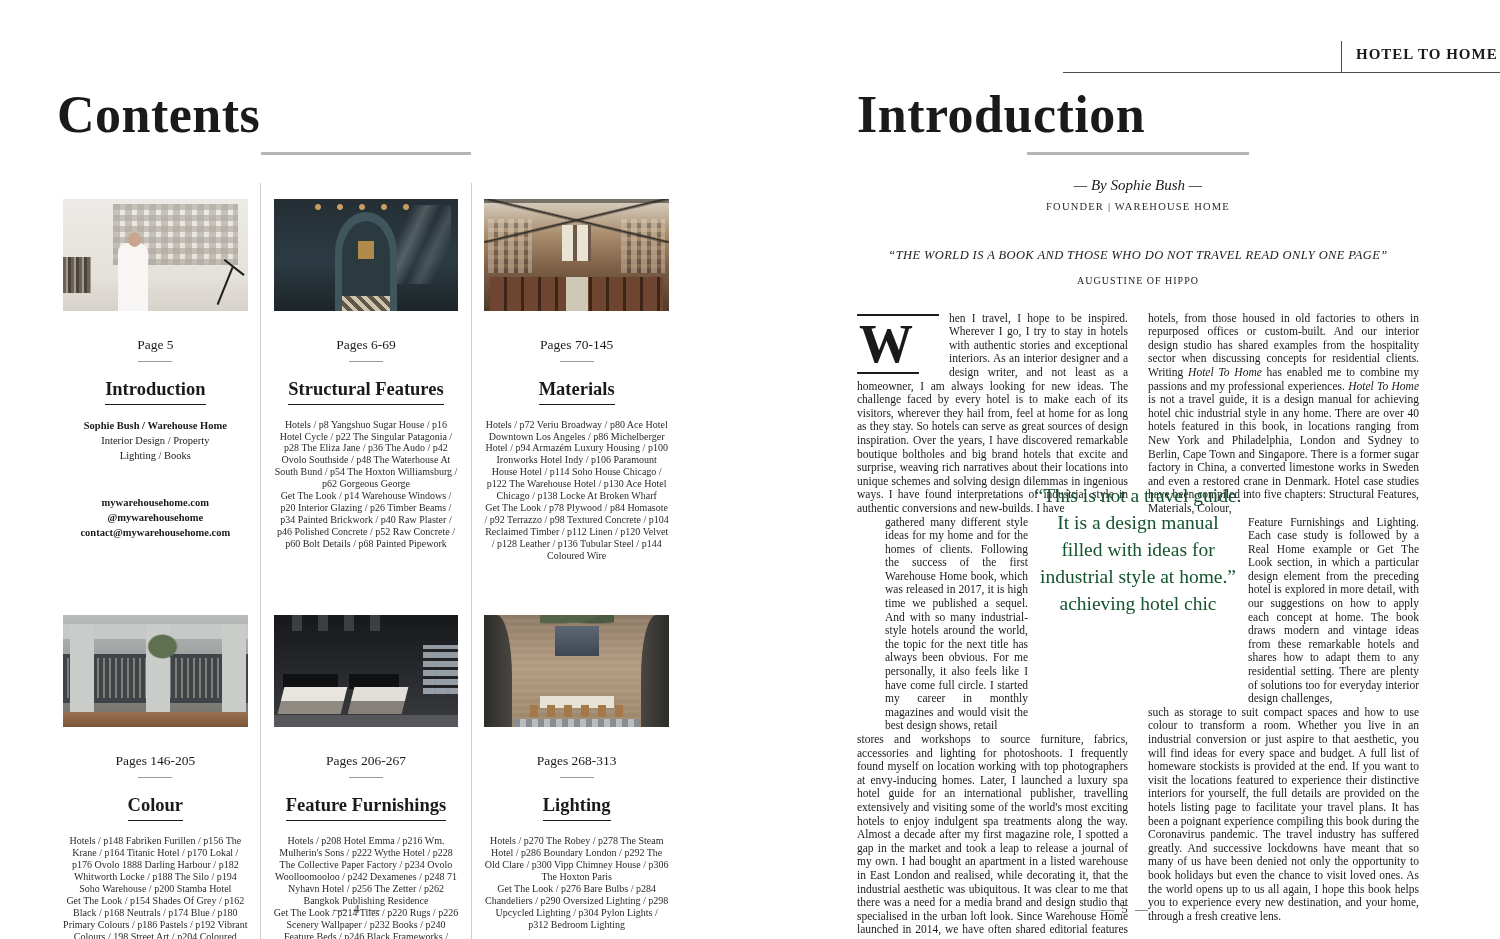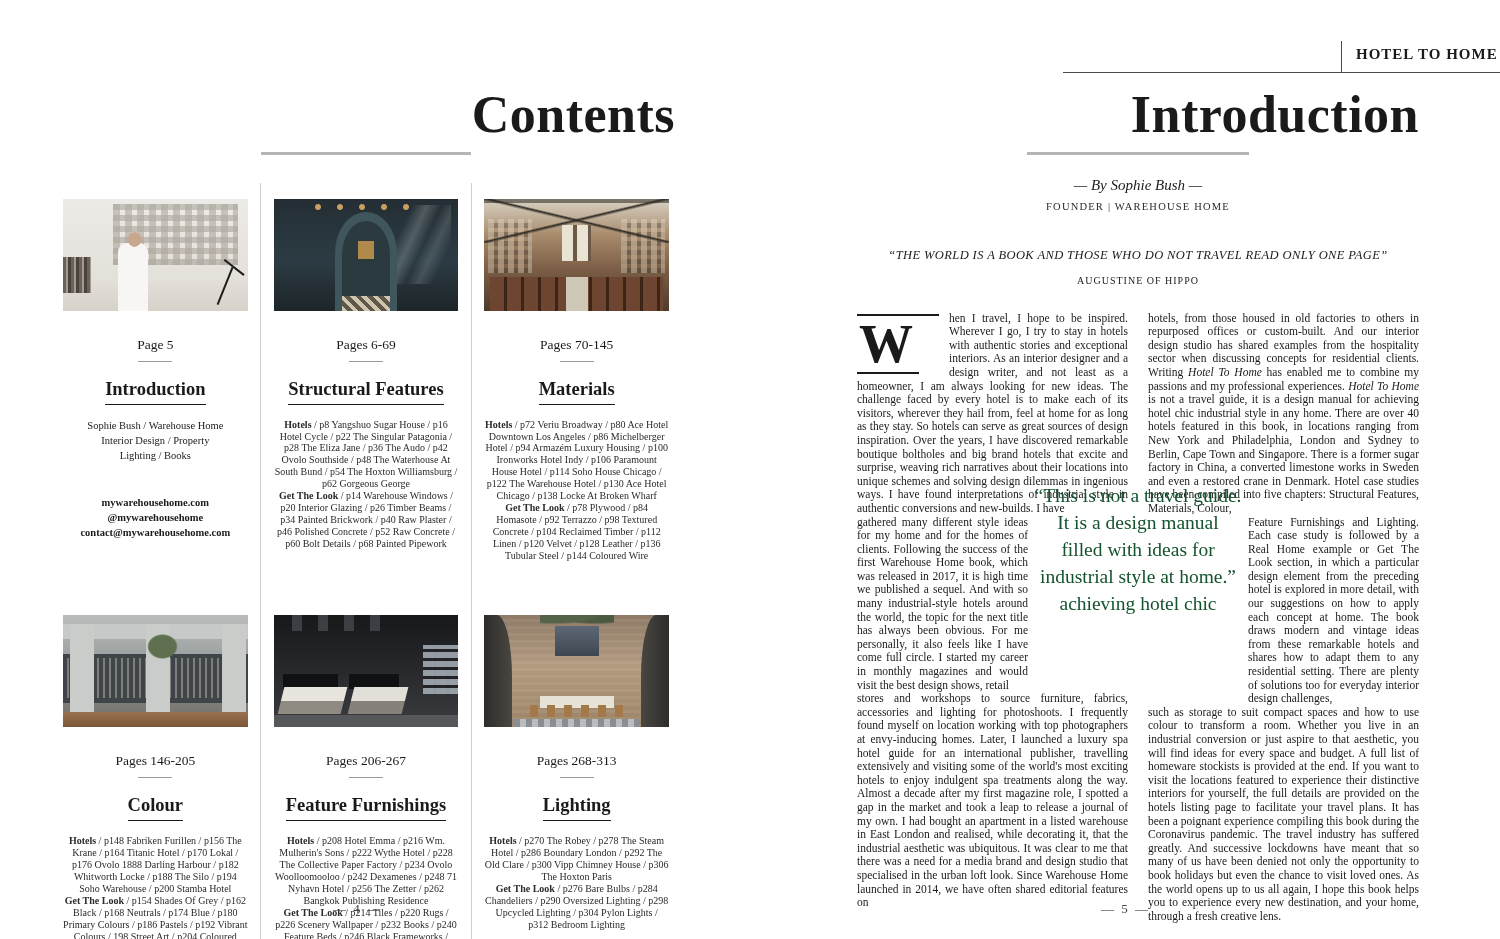--- a/index.html
+++ b/index.html
@@ -12,38 +12,38 @@
   .header-tick { position:absolute; top:41px; left:1341px; width:1px; height:31px; background:#4a4a4a; }
   .header-title { position:absolute; top:46px; left:1356px; font-size:15px; font-weight:700; letter-spacing:1px; }
 
   
   .page-num { position:absolute; bottom:22px; font-size:13px; color:#444; letter-spacing:2px; }
   .page-num.left { left:333px; }
   .page-num.right { left:1101px; }
 
   
   .contents-page { position:absolute; left:57px; top:88px; width:618px; }
-  .big-title { text-align:right; font-size:52px; font-weight:700; letter-spacing:.5px; line-height:1.05; }
+  .big-title { text-align:left; font-size:52px; font-weight:700; letter-spacing:.5px; line-height:1.05; }
   .big-rule { height:3px; background:#b5b5b5; margin:9px auto 0; }
   .contents-page .big-rule { width:210px; }
 
   .contents-grid { position:relative; display:grid; grid-template-columns:repeat(3,1fr); column-gap:14px; row-gap:22px; margin-top:28px; }
   .vsep { position:absolute; top:0; bottom:6px; width:1px; background:#cfcfcf; }
   .vsep.v1 { left:calc(33.33% - 3px); }
   .vsep.v2 { left:calc(66.66% + 2px); }
 
   .toc-card { text-align:center; padding:16px 6px; }
   .thumb { width:100%; height:112px; position:relative; overflow:hidden; margin-bottom:26px; background:#ddd; }
   .toc-pages { font-size:13.5px; }
   .toc-pages-rule { width:34px; height:1px; background:#9a9a9a; margin:8px auto 17px; }
   .toc-title { font-size:18.5px; font-weight:700; display:inline-block; border-bottom:1.5px solid #1a1a1a; padding-bottom:4px; }
   .toc-list { font-size:10px; line-height:11.9px; margin-top:14px; color:#2a2a2a; }
-  .toc-list .b { font-weight:700;text-align:center; }
+  .toc-list .b { font-weight:400;text-align:center; }
   .toc-credits { font-size:10.5px; line-height:15px; margin-top:13px; }
-  .toc-credits .b { font-weight:400; }
+  .toc-credits .b { font-weight:700; }
   .toc-contact { font-size:10.5px; line-height:15px; font-weight:700; margin-top:32px; }
 
   
   .d { position:absolute; }
   
   .t1 { background:linear-gradient(180deg,#edebe7 0%,#e4e0da 70%,#d6d1c9 100%); }
   .t1-photos { left:27%; top:5%; width:68%; height:54%; opacity:.5;
     background:repeating-linear-gradient(90deg, rgba(120,110,95,.65) 0 7px, transparent 7px 12px),
                repeating-linear-gradient(0deg, rgba(95,85,75,.55) 0 6px, transparent 6px 11px); }
   .t1-books { left:0; bottom:16%; width:15%; height:32%;
@@ -125,21 +125,21 @@
   .intro-page { position:absolute; left:857px; top:88px; width:562px; }
   .intro-page .big-rule { width:222px; }
   .intro-byline { text-align:center; font-style:italic; font-size:15px; margin-top:22px; }
   .intro-role { text-align:center; font-size:10.5px; letter-spacing:1.2px; margin-top:7px; color:#2a2a2a; }
   .epigraph { text-align:center; font-style:italic; font-size:12.5px; letter-spacing:.4px; margin-top:36px; }
   .epigraph-author { text-align:center; font-size:10px; letter-spacing:1px; margin-top:12px; }
 
   .intro-body { position:relative; display:flex; column-gap:20px; margin-top:26px; }
   .body-col { width:271px; font-size:11.5px; line-height:13.6px; text-align:justify; }
   .chunk { text-align:justify; }
-  .narrow-r { margin-right:100px; }
+  .narrow-r { margin-right:100px;margin-left:28px; }
   .narrow-l { margin-left:100px; }
   .ital { font-style:italic; }
 
   .dropcap { float:left; width:82px; margin:2px 10px 0 0; }
   .dc-rule { display:block; height:2px; background:#1a1a1a; }
   .dc-rule.bottom { width:62px; }
   .dc-letter { display:block; font-size:54px; line-height:56px; font-weight:700; letter-spacing:-2px; padding-left:2px; }
 
   .pullquote { position:absolute; left:50%; top:170px; transform:translateX(-50%); width:240px;
     text-align:center; font-size:19.5px; line-height:27px; color:#14532d; }

